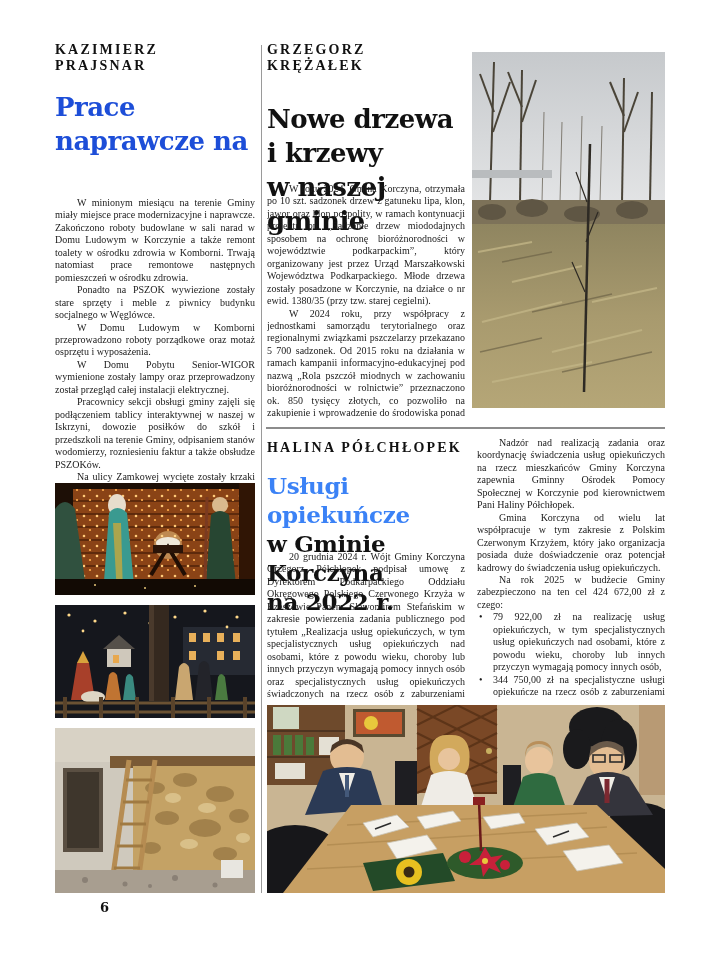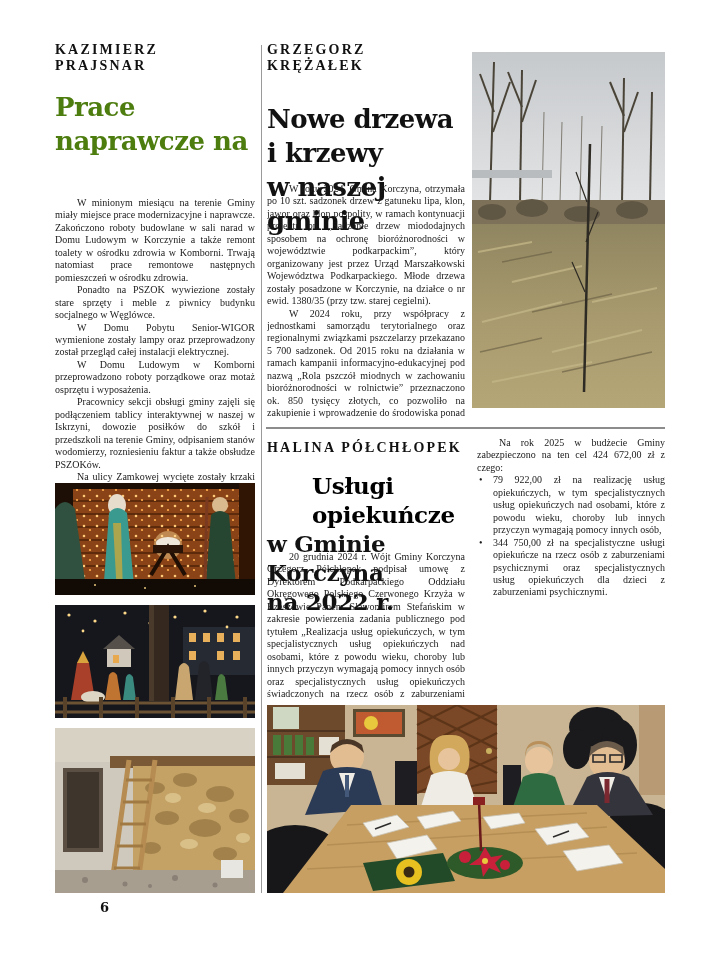--- a/index.html
+++ b/index.html
@@ -3,22 +3,22 @@
 <meta charset="utf-8">
 <style>
   html,body{margin:0;padding:0;background:#ffffff;}
   #page{position:relative;width:711px;height:960px;background:#ffffff;overflow:hidden;
         font-family:"Liberation Serif",serif;color:#1a1a1a;}
   .byline{font-family:"Liberation Serif",serif;font-weight:bold;font-size:14px;
           letter-spacing:2.2px;color:#111;}
   .headline{font-family:"DejaVu Serif",serif;font-weight:bold;color:#111;}
   .headline.big{font-size:26px;line-height:34px;letter-spacing:-0.5px;}
   .headline.mid{font-size:23px;line-height:29px;letter-spacing:-0.3px;}
-  .accent1{color:#4d7c0f;}
-  .accent3{color:#000000;margin-left:45px;}
+  .accent1{color:#1d4ed8;}
+  .accent3{color:#3b82f6;}
   .bodycol{font-size:10px;line-height:12.45px;text-align:justify;overflow:hidden;}
   .bodycol p{margin:0;text-indent:22px;}
   .abs{position:absolute;}
   .vrule{position:absolute;width:1px;background:#9a9a9a;}
   .hrule{position:absolute;height:2px;background:#8c8c8c;}
   .photo{position:absolute;overflow:hidden;background:#222;}
   .photo svg{display:block;width:100%;height:100%;}
   .bullet-row{display:flex;}
   .bullet-dot{width:14px;flex:0 0 14px;text-align:left;padding-left:2px;}
   .bullet-text{flex:1;text-align:justify;}
@@ -36,22 +36,22 @@
     <div class="byline">KAZIMIERZ PRAJSNAR</div>
     <div class="headline big" style="margin-top:16px;">
       <div class="accent1">Prace</div>
       <div class="accent1">naprawcze na</div>
     </div>
   </div>
 
   <div class="abs bodycol" style="left:55px;top:197px;width:200px;height:296px;">
     <p>W minionym miesiącu na terenie Gminy miały miejsce prace modernizacyjne i naprawcze. Zakończono roboty budowlane w sali narad w Domu Ludowym w Korczynie a także remont toalety w ośrodku zdrowia w Komborni. Trwają natomiast prace remontowe następnych pomieszczeń w ośrodku zdrowia.</p>
     <p>Ponadto na PSZOK wywiezione zostały stare sprzęty i meble z piwnicy budynku socjalnego w Węglówce.</p>
+    <p>W Domu Ludowym w Komborni przeprowadzono roboty porządkowe oraz motaż osprzętu i wyposażenia.</p>
     <p>W Domu Pobytu Senior-WIGOR wymienione zostały lampy oraz przeprowadzony został przegląd całej instalacji elektrycznej.</p>
-    <p>W Domu Ludowym w Komborni przeprowadzono roboty porządkowe oraz motaż osprzętu i wyposażenia.</p>
     <p>Pracownicy sekcji obsługi gminy zajęli się podłączeniem tablicy interaktywnej w naszej w Iskrzyni, dowozie posiłków do szkół i przedszkoli na terenie Gminy, odpisaniem stanów wodomierzy, rozniesieniu faktur a także obsłudze PSZOKów.</p>
     <p>Na ulicy Zamkowej wycięte zostały krzaki a na Rynku w Korczynie ustawiona została tradycyjna świąteczna szopka bożonarodzeniowa.</p>
   </div>
 
   <div class="photo" style="left:55px;top:483px;width:200px;height:112px;">
     <svg viewBox="0 0 200 112" preserveAspectRatio="none">
       <defs>
         <pattern id="pl" width="13" height="10" patternUnits="userSpaceOnUse">
           <circle cx="3" cy="3" r="1.3" fill="#ffc978"></circle>
           <circle cx="9" cy="7" r="1.1" fill="#ffae4e"></circle>
@@ -271,20 +271,22 @@
       <div>w Gminie Korczyna</div>
       <div>na 2022 r.</div>
     </div>
   </div>
 
   <div class="abs bodycol" style="left:267px;top:551px;width:198px;height:150px;">
     <p>20 grudnia 2024 r. Wójt Gminy Korczyna Grzegorz Półchłopek podpisał umowę z Dyrektorem Podkarpackiego Oddziału Okręgowego Polskiego Czerwonego Krzyża w Rzeszowie Panem Sławomirem Stefańskim w zakresie powierzenia zadania publicznego pod tytułem „Realizacja usług opiekuńczych, w tym specjalistycznych usług opiekuńczych nad osobami, które z powodu wieku, choroby lub innych przyczyn wymagają pomocy innych osób oraz specjalistycznych usług opiekuńczych świadczonych na rzecz osób z zaburzeniami psychicznymi w 2025 r.”</p>
   </div>
 
   <div class="abs bodycol" style="left:477px;top:437px;width:188px;height:264px;">
+    <p>Nadzór nad realizacją zadania oraz koordynację świadczenia usług opiekuńczych na rzecz mieszkańców Gminy Korczyna zapewnia Gminny Ośrodek Pomocy Społecznej w Korczynie pod kierownictwem Pani Haliny Półchłopek.</p>
+    <p>Gmina Korczyna od wielu lat współpracuje w tym zakresie z Polskim Czerwonym Krzyżem, który jako organizacja posiada duże doświadczenie oraz potencjał kadrowy do świadczenia usług opiekuńczych.</p>
     <p>Na rok 2025 w budżecie Gminy zabezpieczono na ten cel 424 672,00 zł z czego:</p>
     <div class="bullet-row">
       <span class="bullet-dot">•</span>
       <span class="bullet-text">79 922,00 zł na realizację usług opiekuńczych, w tym specjalistycznych usług opiekuńczych nad osobami, które z powodu wieku, choroby lub innych przyczyn wymagają pomocy innych osób,</span>
     </div>
     <div class="bullet-row">
       <span class="bullet-dot">•</span>
       <span class="bullet-text">344 750,00 zł na specjalistyczne usługi opiekuńcze na rzecz osób z zaburzeniami psychicznymi oraz specjalistycznych usług opiekuńczych dla dzieci z zaburzeniami psychicznymi.</span>
     </div>
   </div>

